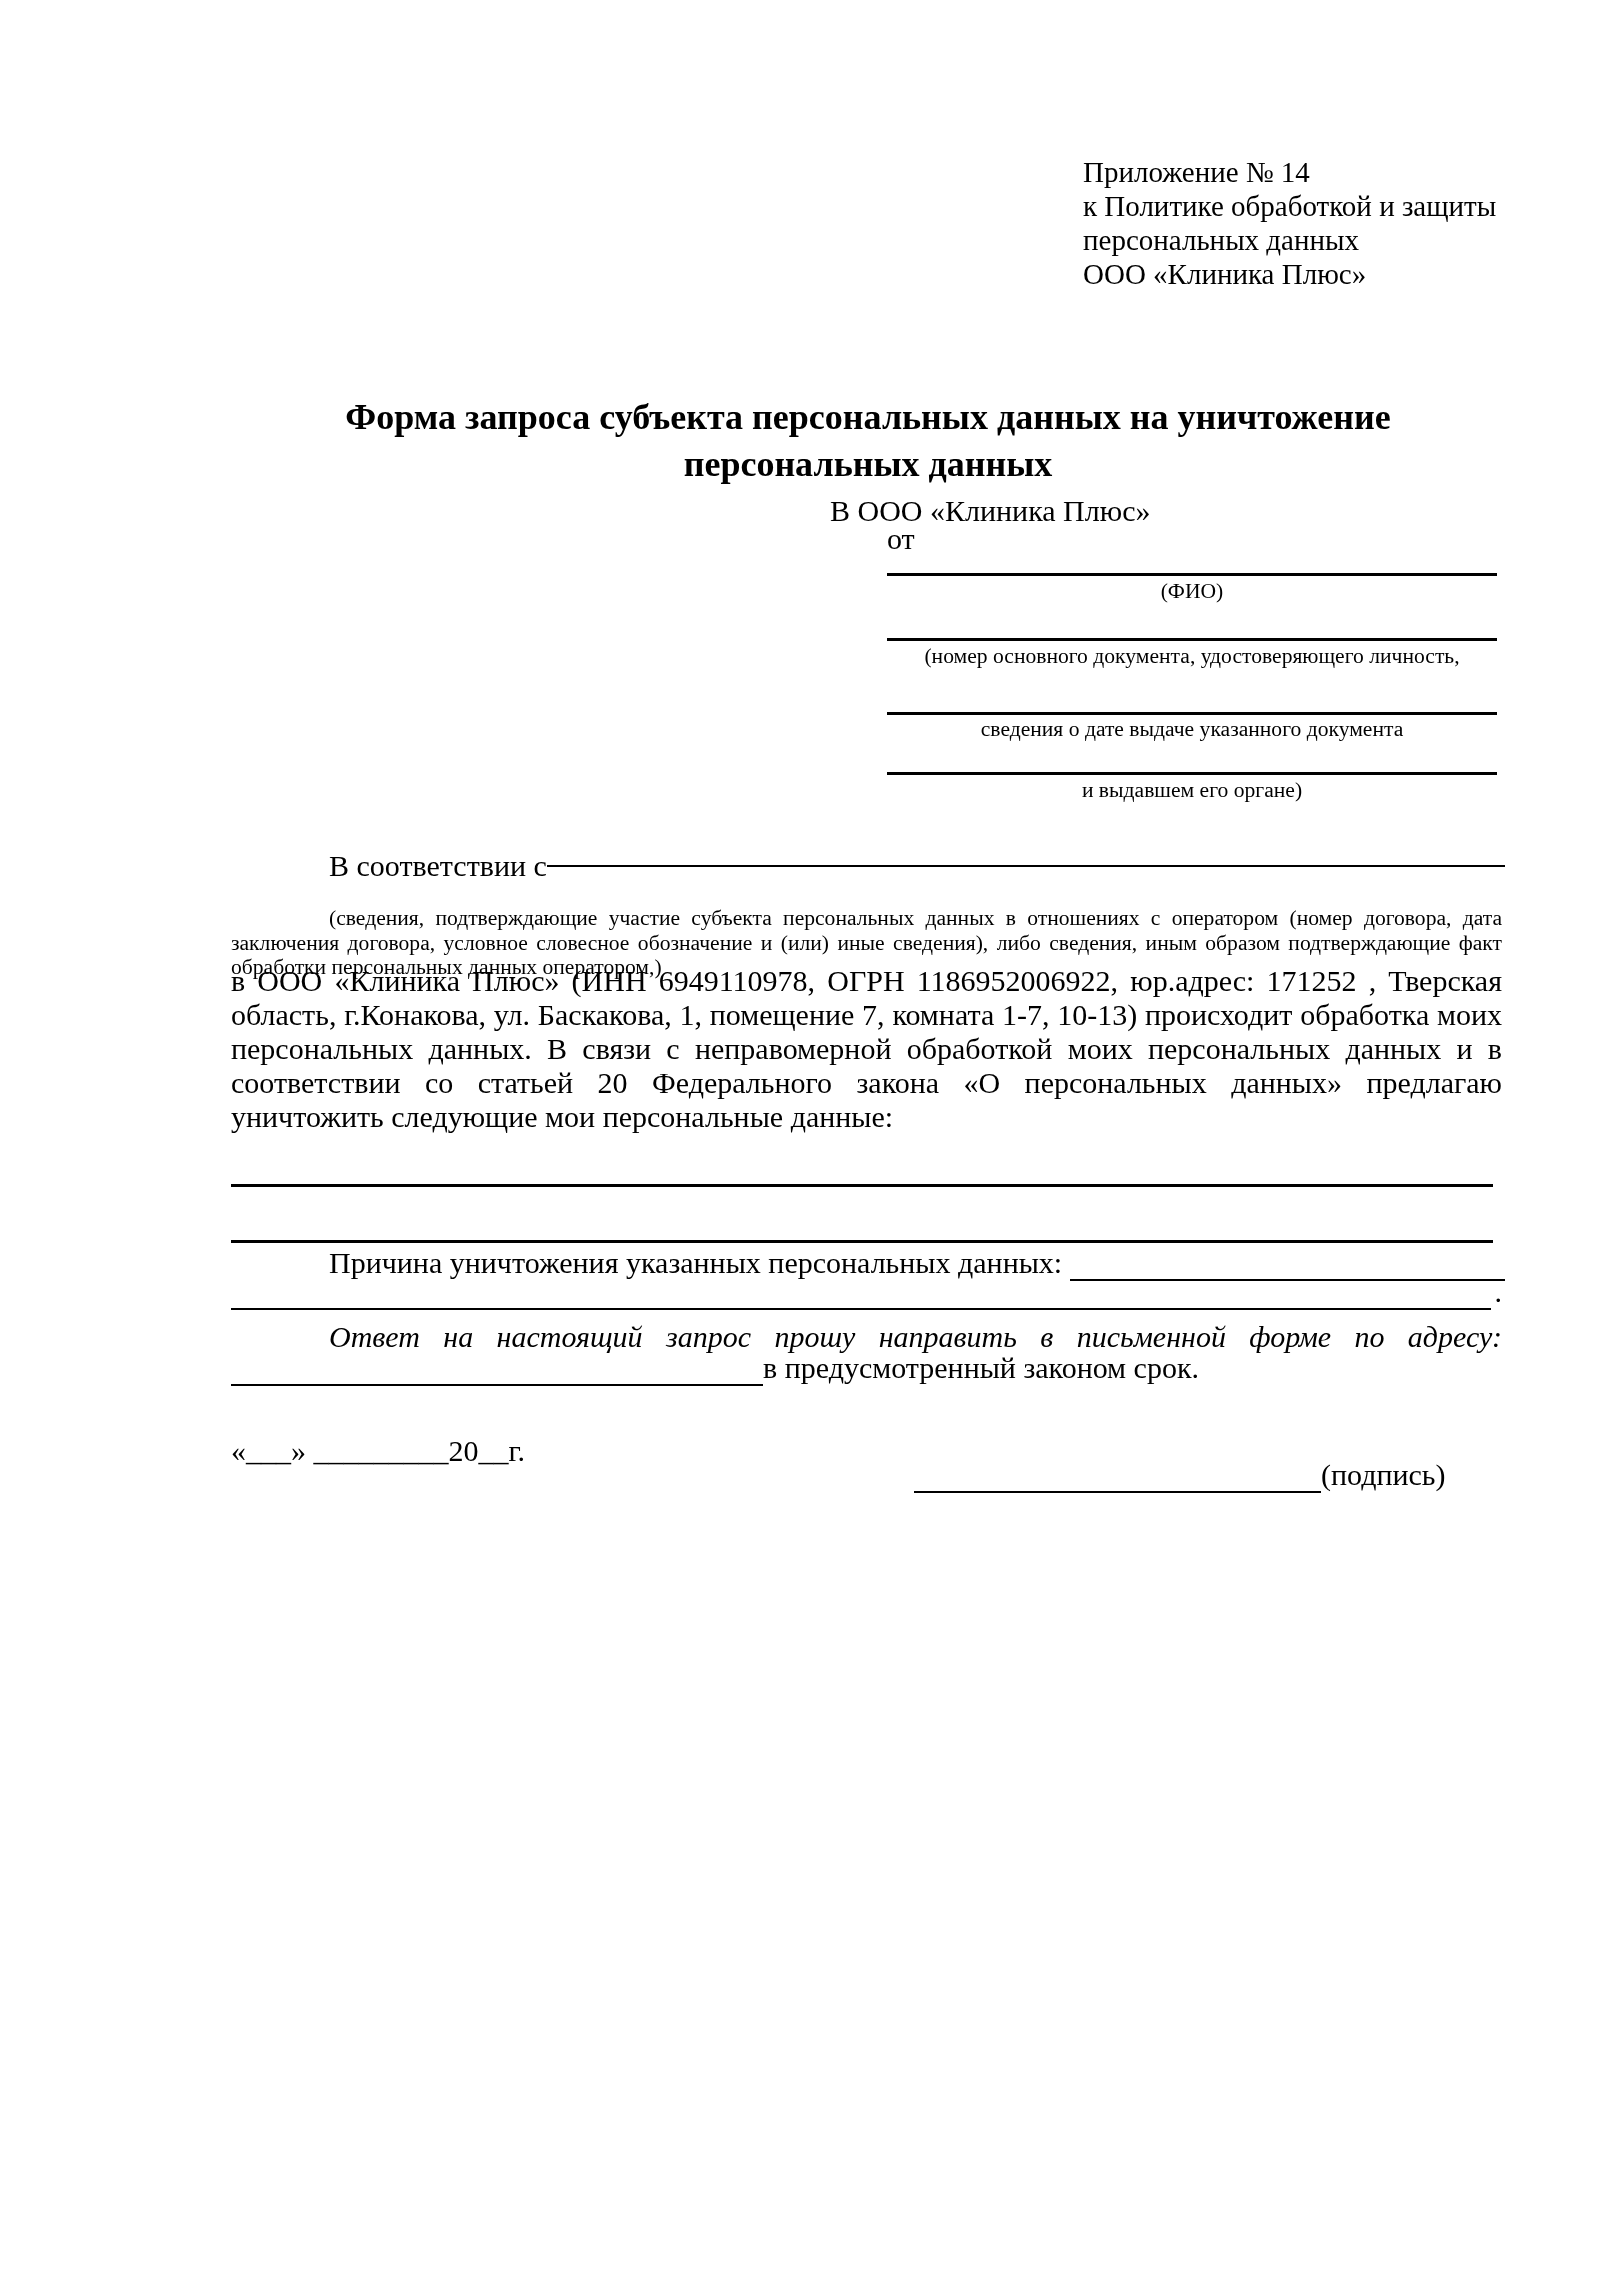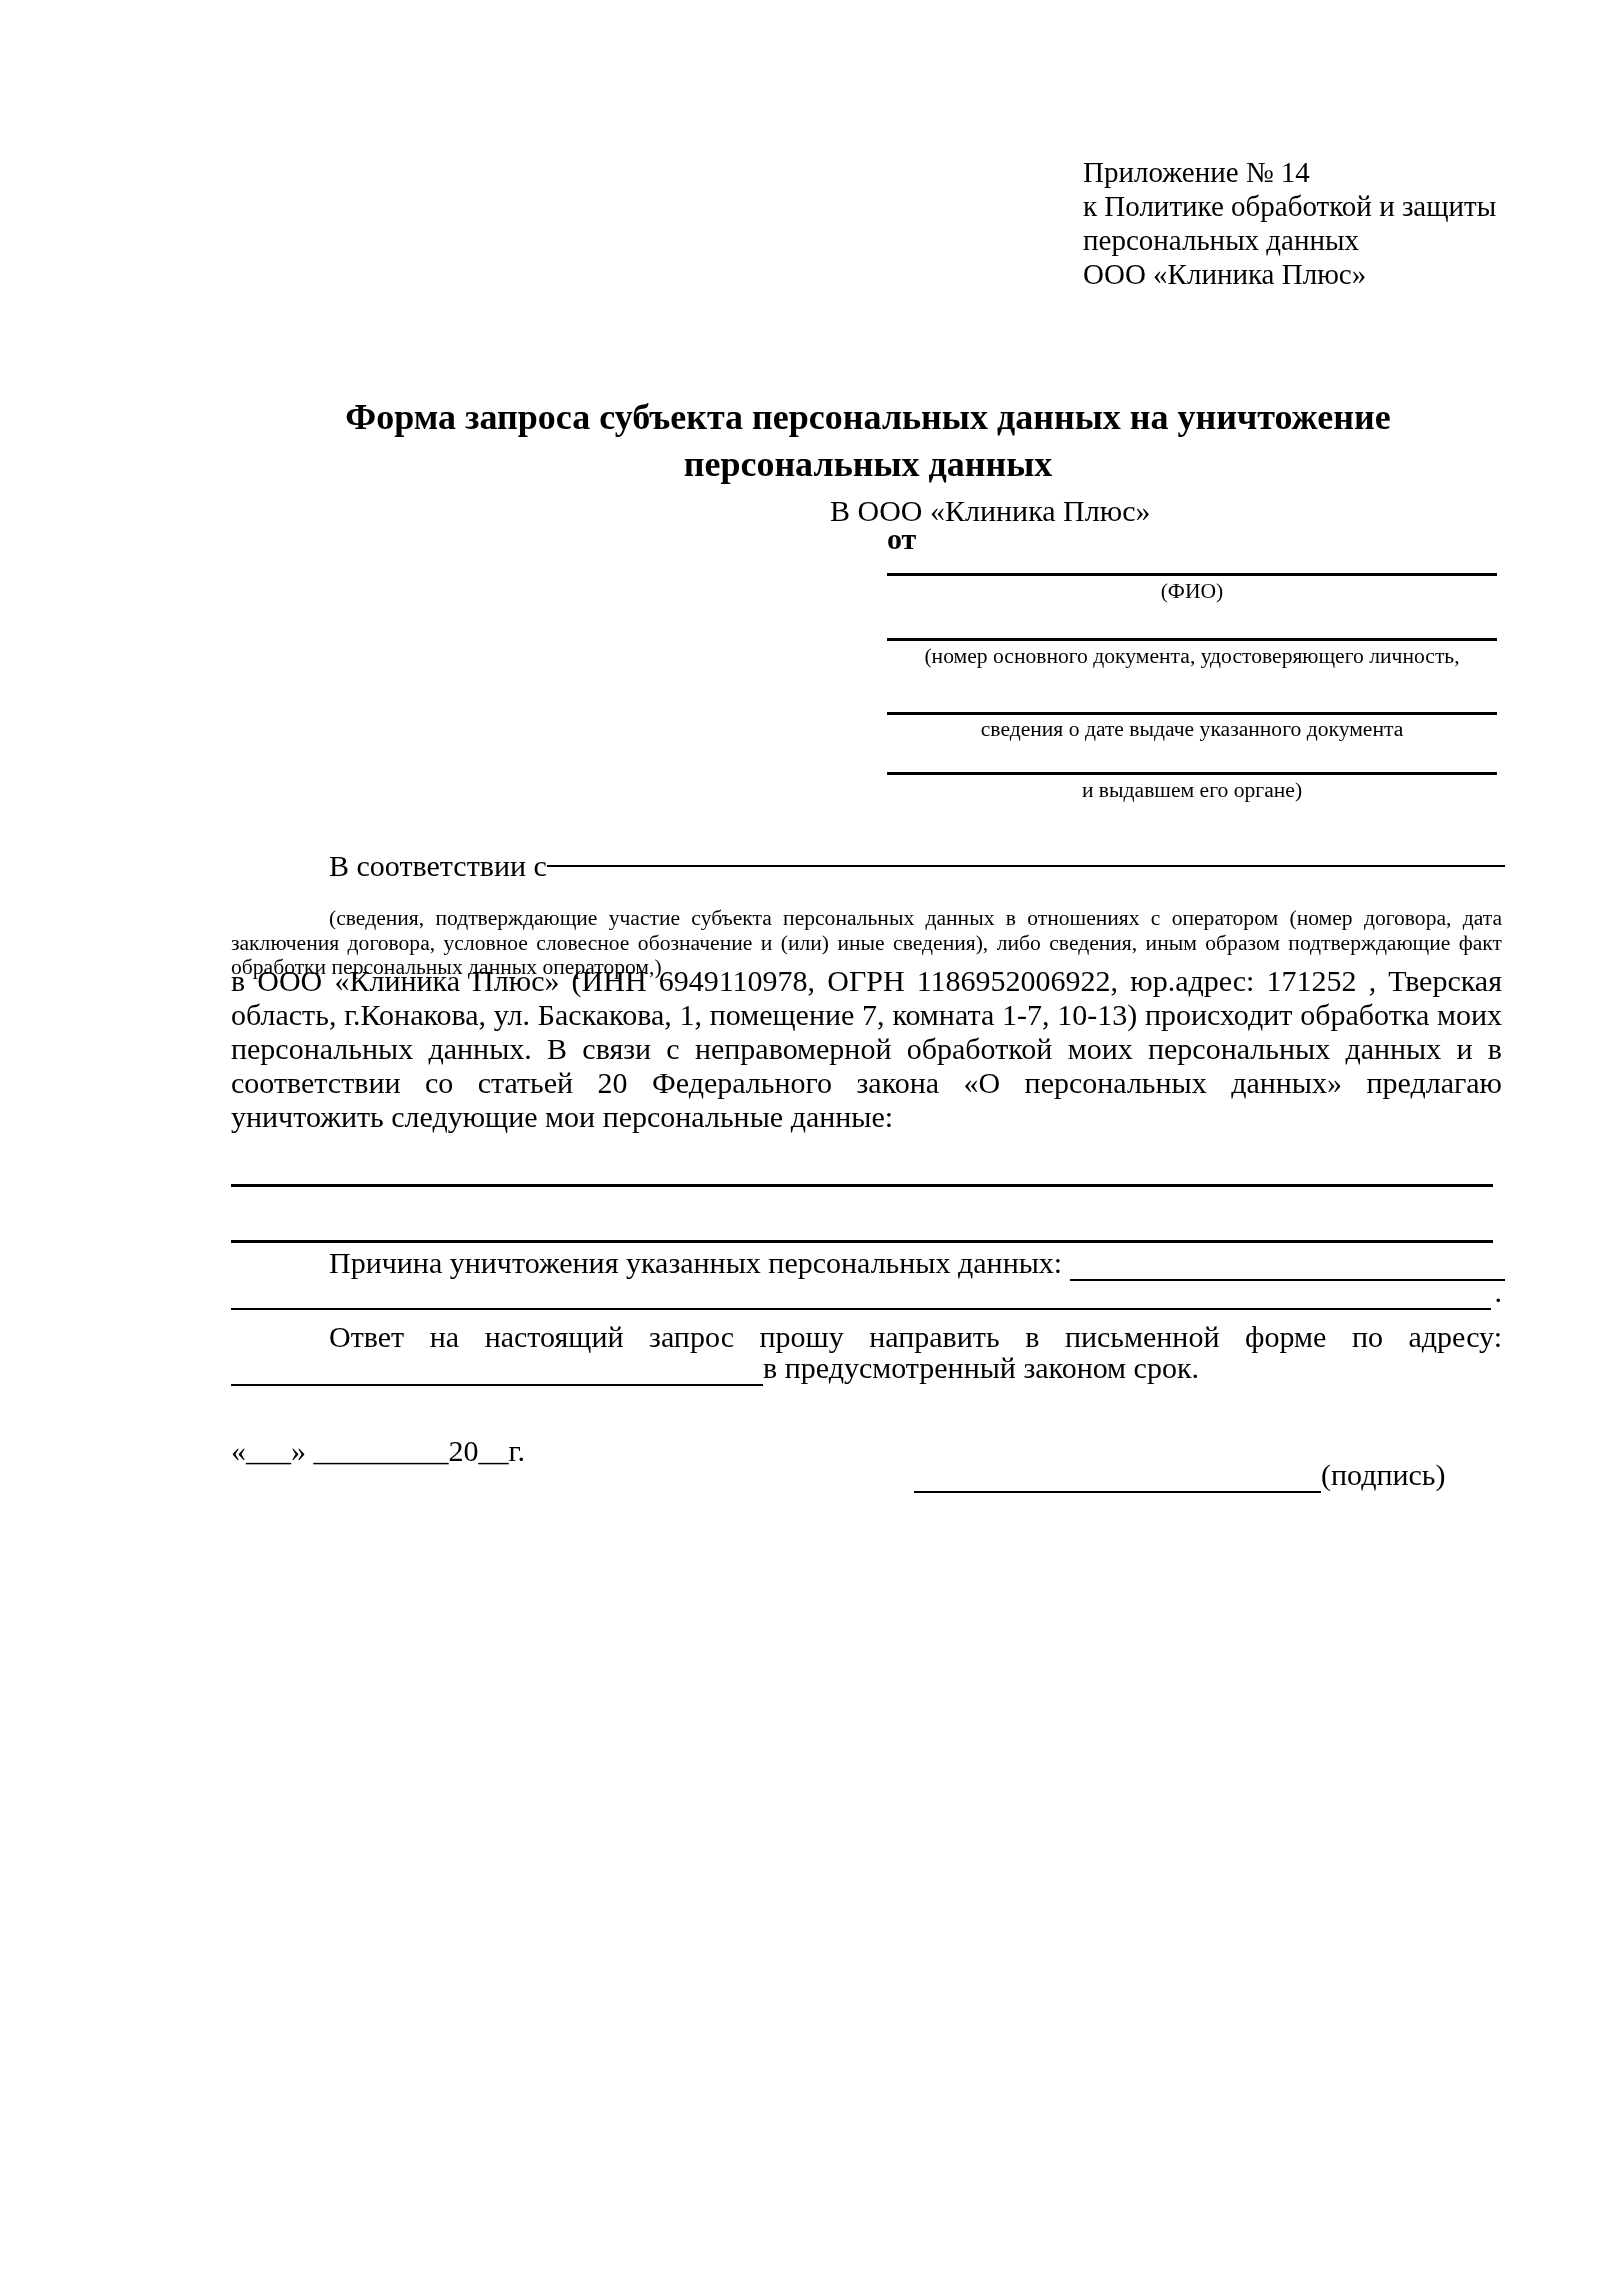--- a/index.html
+++ b/index.html
@@ -18,21 +18,21 @@
     left: 1083px; top: 155px; width: 451px;
     font-size: 29px; line-height: 34px; text-align: left;
   }
 
   .doc-title {
     left: 231px; top: 394px; width: 1274px;
     font-size: 36px; line-height: 47px; font-weight: bold; text-align: center;
   }
 
   .addr-org { left: 830px; top: 492px; font-size: 30px; line-height: 37px; white-space: nowrap; }
-  .addr-from { left: 887px; top: 520px; font-size: 30px; line-height: 37px; font-weight: bold; }
+  .addr-from { left: 887px; top: 520px; font-size: 30px; line-height: 37px; }
 
   .rule { position: absolute; height: 2.9px; background: #000000; }
   .field-caption {
     position: absolute; left: 887px; width: 610px;
     font-size: 21.6px; line-height: 24.5px; text-align: center; white-space: nowrap;
   }
 
   .accordance-row {
     left: 231px; top: 847px; width: 1274px;
     display: flex; align-items: center;
@@ -62,21 +62,21 @@
   .reason-line2 {
     left: 231px; top: 1273px; width: 1271px;
     display: flex; align-items: stretch;
     font-size: 30px; line-height: 37px;
   }
   .reason-line2 .period { padding-left: 3.9px; }
 
   .response-par {
     left: 231px; top: 1320px; width: 1271px;
     font-size: 30px; line-height: 34px;
-    text-align: justify; text-align-last: justify; text-indent: 98px;
+    text-align: justify; text-align-last: justify; text-indent: 98px; font-style: italic;
   }
 
   .deadline-row {
     left: 231px; top: 1349px; width: 1274px;
     display: flex; align-items: stretch;
     font-size: 30px; line-height: 37px;
   }
   .deadline-row .address-line { width: 532px; flex: none; border-bottom: 2.9px solid #000000; }
   .deadline-row .deadline-text { white-space: nowrap; }
 

